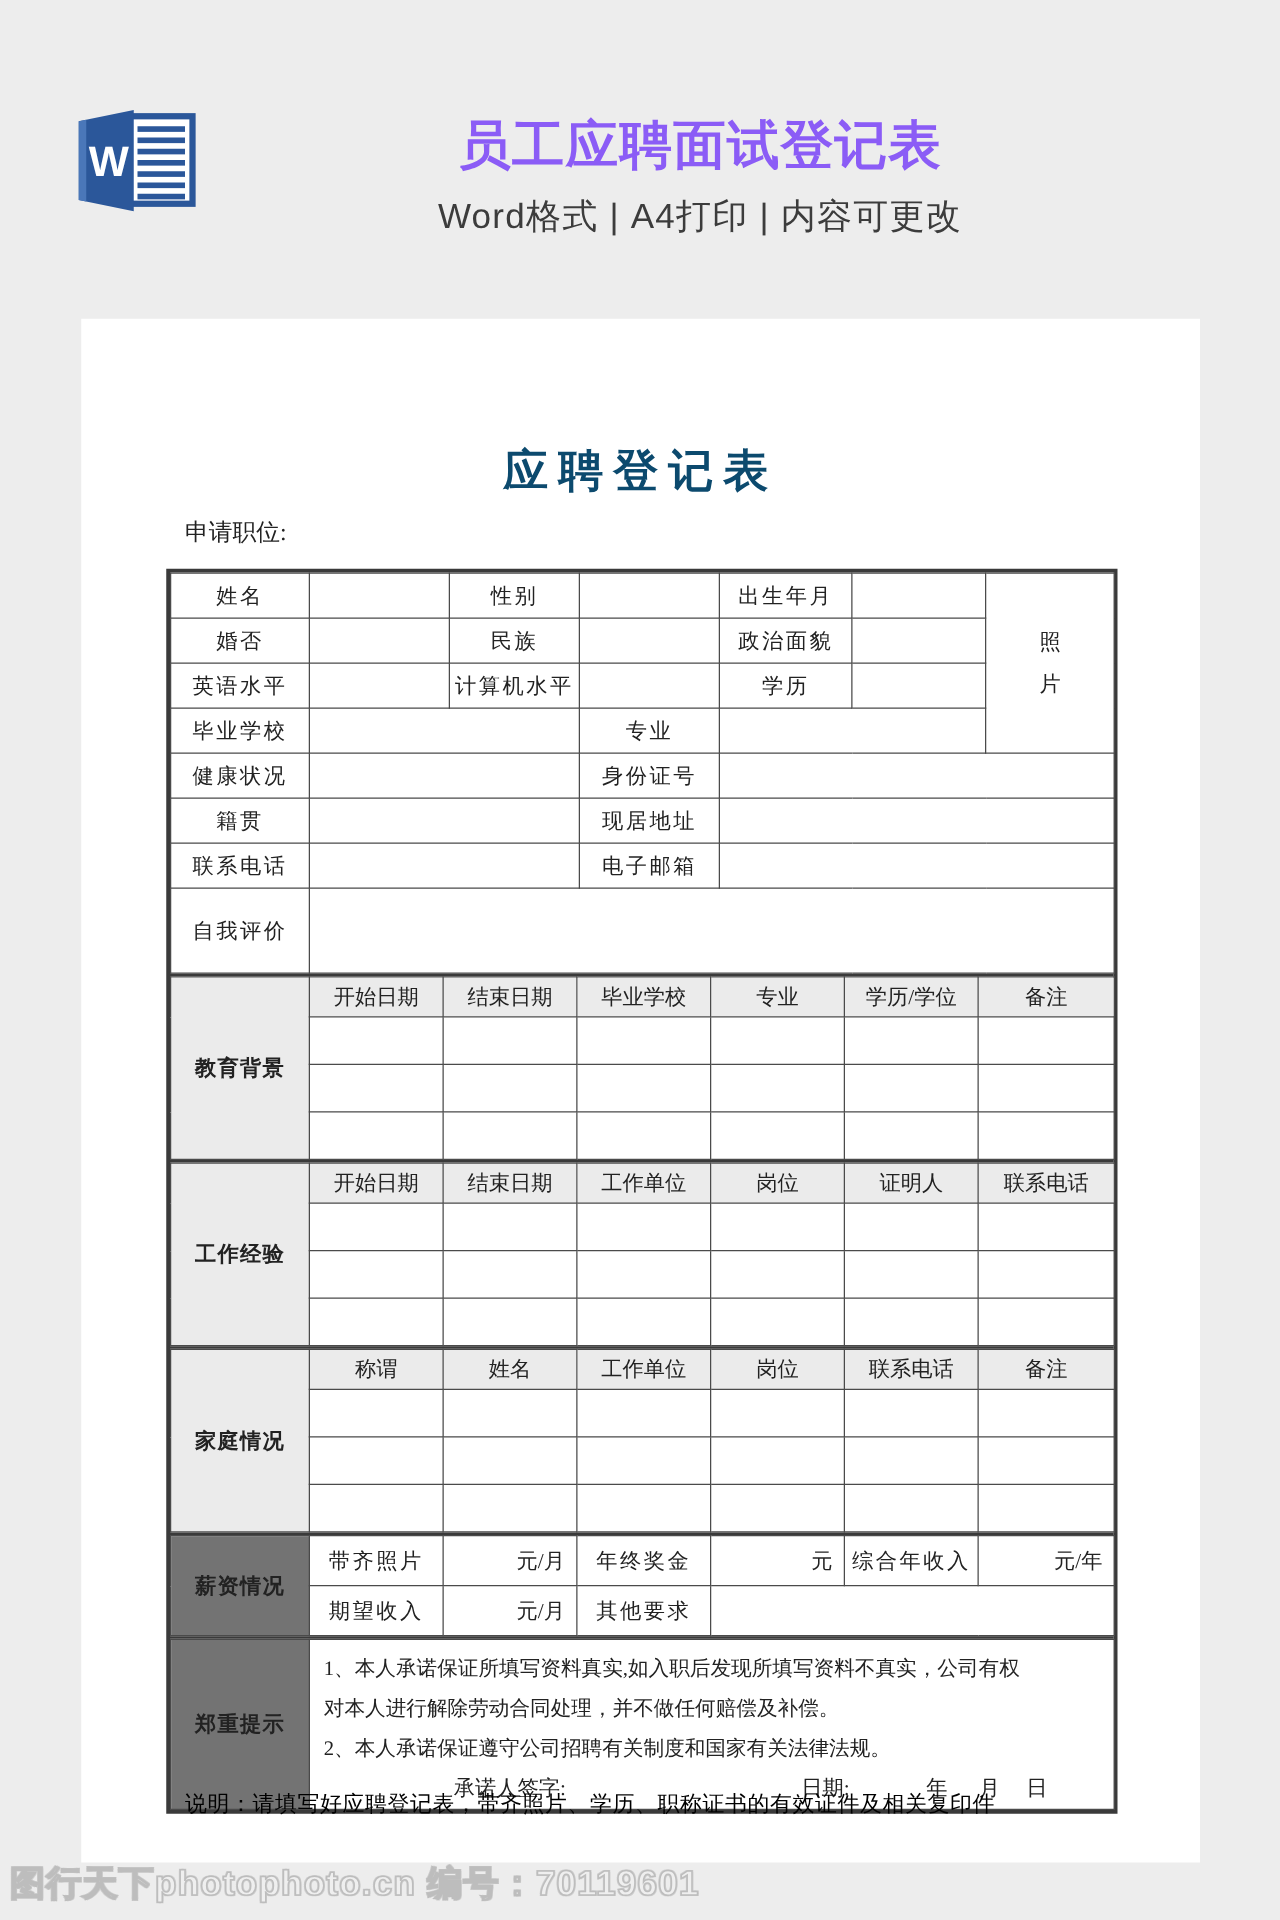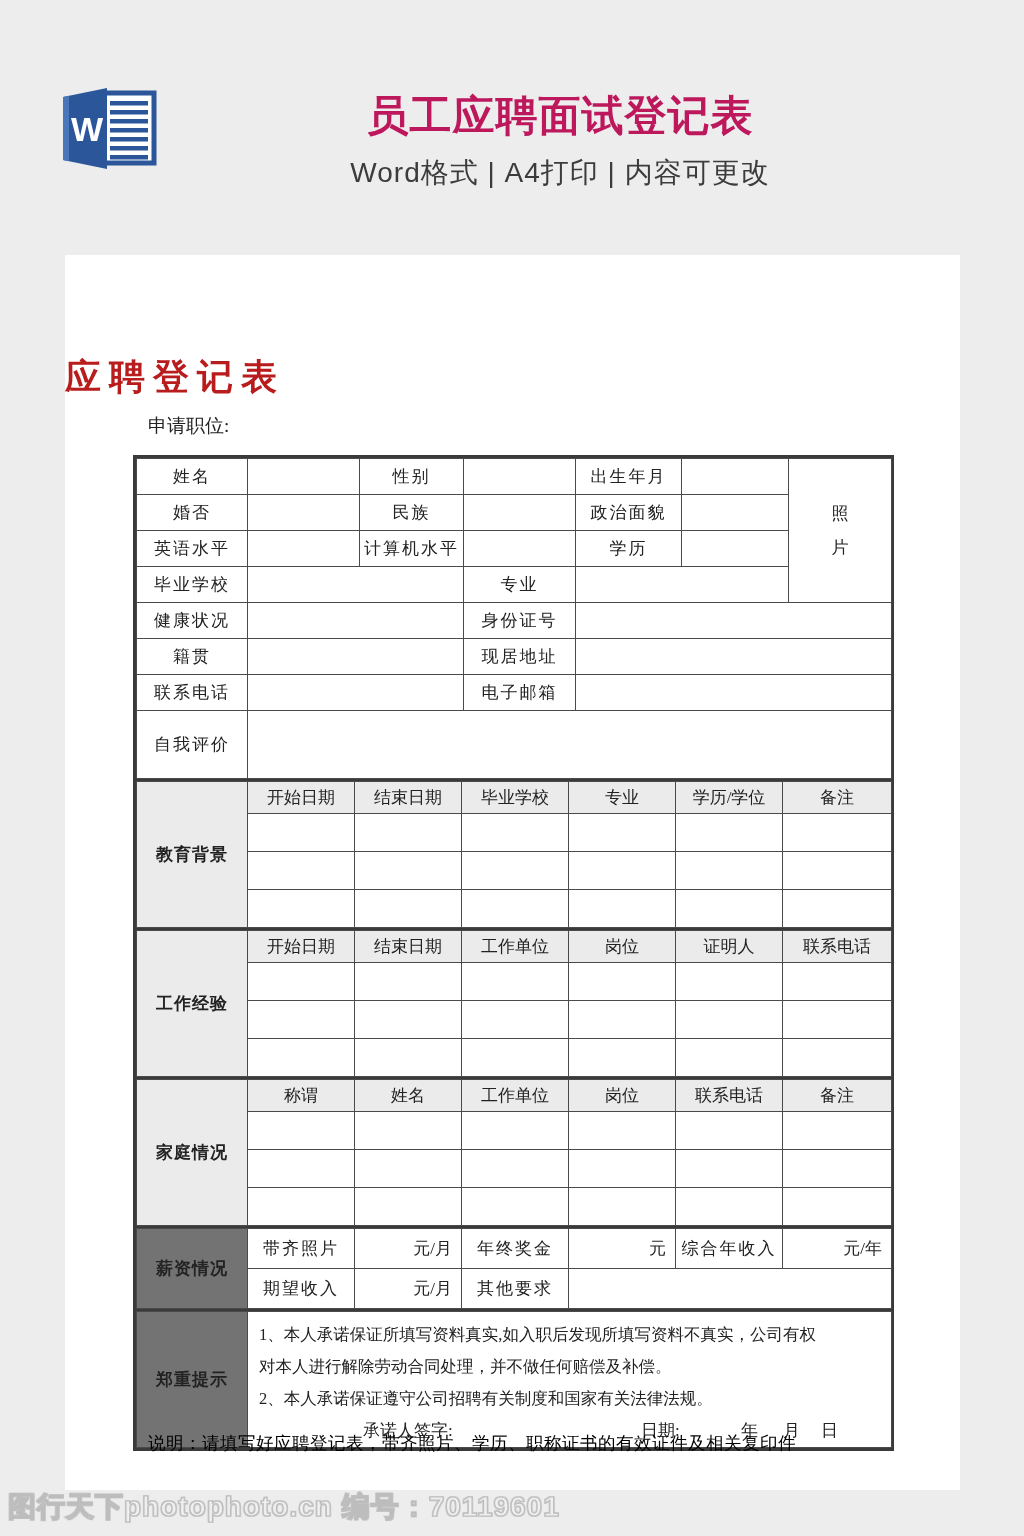--- a/index.html
+++ b/index.html
@@ -8,26 +8,26 @@
     background:#ededed;
     position:relative;
     font-family:"Liberation Serif","DejaVu Serif",serif;
     color:#222;
     overflow:hidden;
   }
   
   .hdr-icon{position:absolute;left:60px;top:84px;width:100px;height:88px;}
   .hdr-text{position:absolute;left:160px;top:88px;width:800px;text-align:center;
     font-family:"Liberation Sans","DejaVu Sans",sans-serif;}
-  .hdr-title{font-size:42px;font-weight:bold;color:#be185d;letter-spacing:1px;}
+  .hdr-title{font-size:42px;font-weight:bold;color:#8b5cf6;letter-spacing:1px;}
   .hdr-sub{font-size:28px;color:#3c3c3c;margin-top:10px;letter-spacing:1px;}
   
   .page{position:absolute;left:65px;top:255px;width:895px;height:1235px;background:#ffffff;}
-  .form-title{position:absolute;left:0;top:98px;width:100%;text-align:left;
-    font-size:36px;font-weight:bold;letter-spacing:8px;color:#b91c1c;}
+  .form-title{position:absolute;left:0;top:98px;width:100%;text-align:center;
+    font-size:36px;font-weight:bold;letter-spacing:8px;color:#0c4a6e;}
   .apply-line{position:absolute;left:0;top:158px;width:100%;height:30px;font-size:19px;color:#222;}
   .apply-pos{position:absolute;left:83px;top:0;}
   .apply-date{position:absolute;left:556px;top:0;}
   .apply-date .ymd1{margin-left:58px;}
   .apply-date .ymd2{margin-left:33px;}
   .apply-date .ymd3{margin-left:30px;}
   
   .form-wrap{position:absolute;left:68px;top:200px;width:755px;border:3px solid #3a3a3a;}
   table{border-collapse:collapse;table-layout:fixed;width:755px;}
   td{border:1px solid #4a4a4a;text-align:center;vertical-align:middle;

